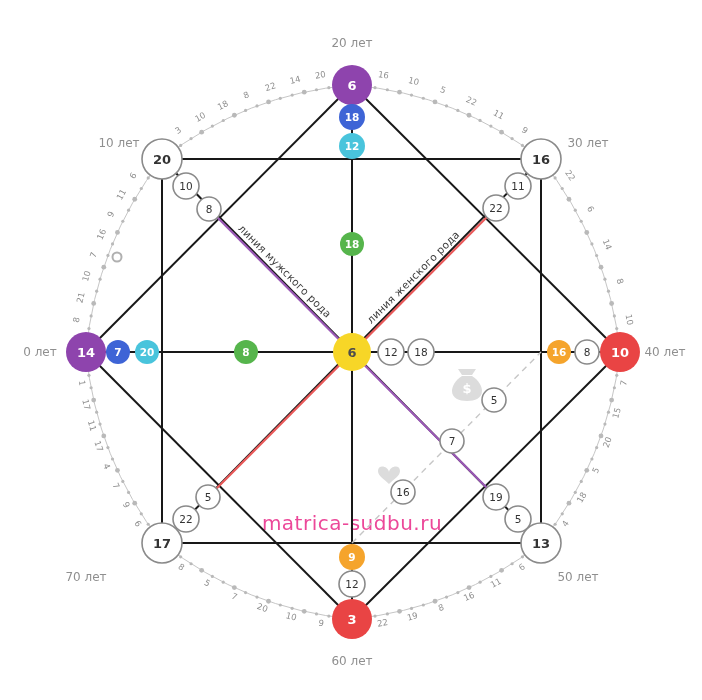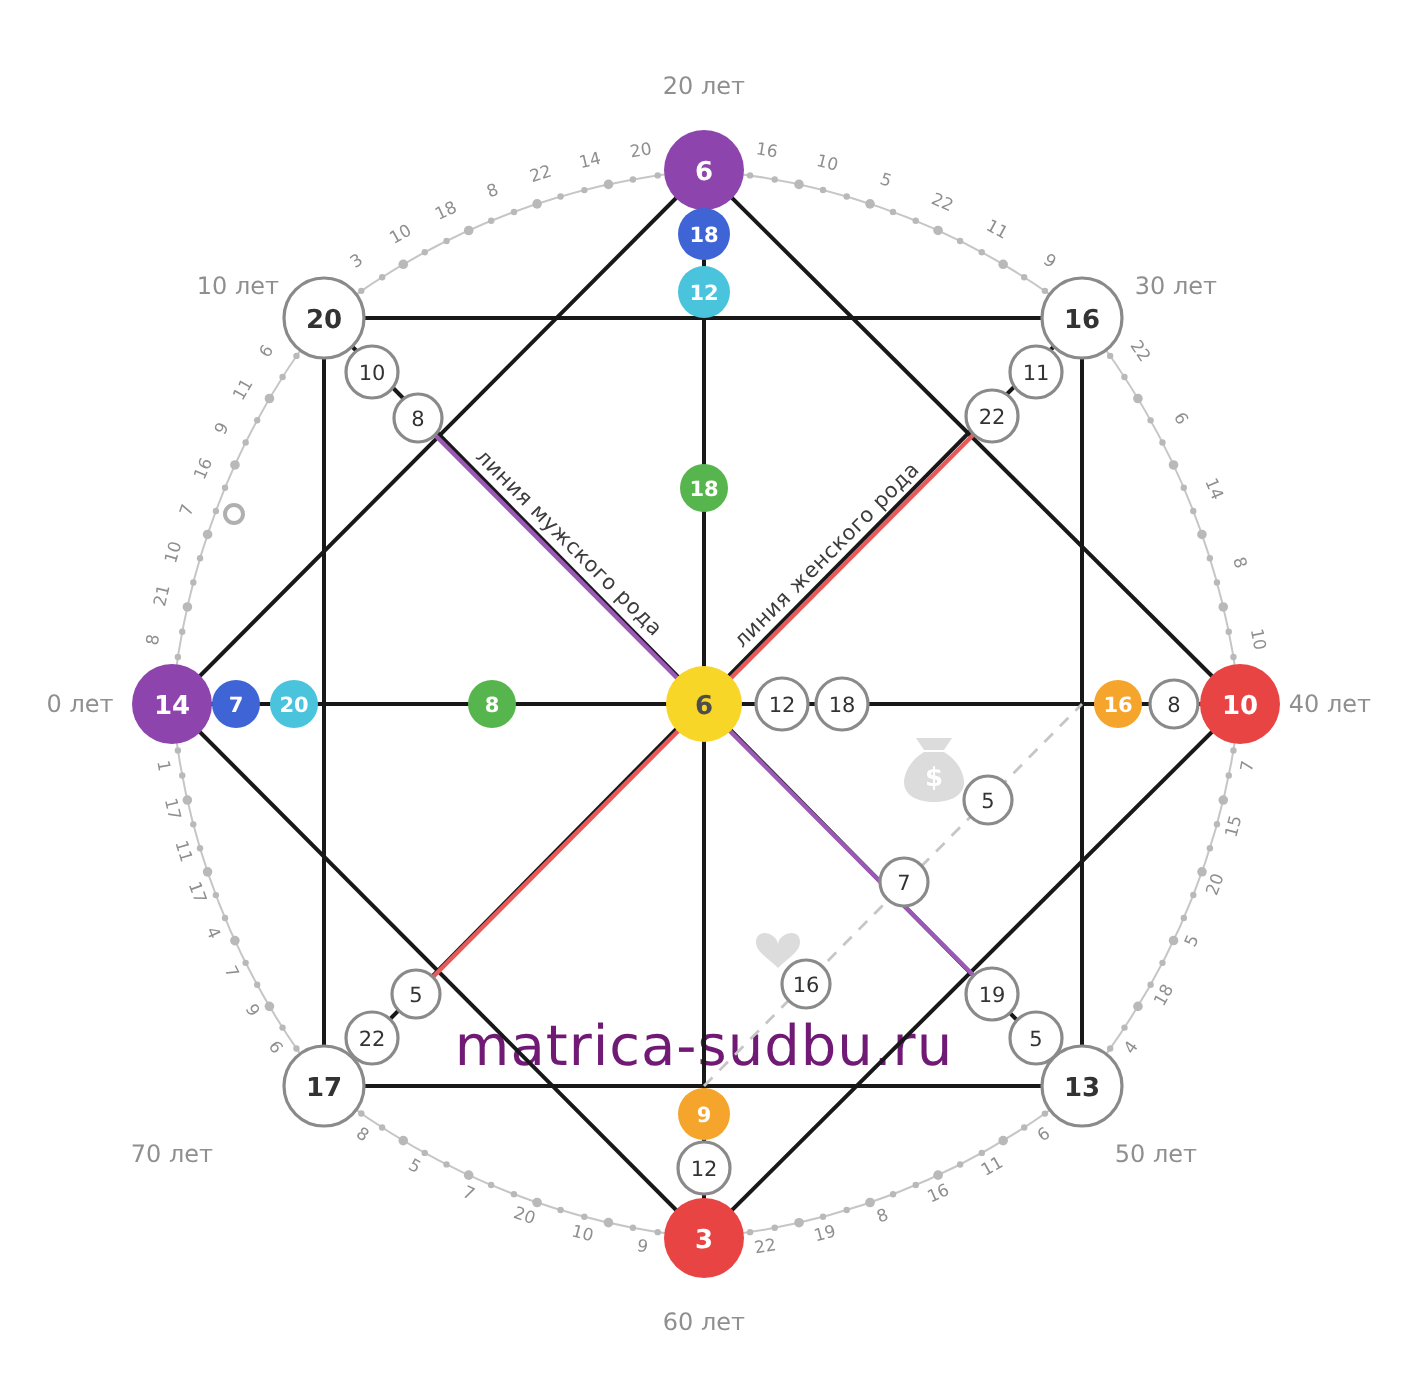--- a/index.html
+++ b/index.html
@@ -2,21 +2,21 @@
 <html><head>
 <meta charset="utf-8">
 <style>
   html,body{margin:0;padding:0;background:#ffffff;}
   #stage{
     position:relative;width:702px;height:700px;overflow:hidden;
     background:#ffffff;font-family:"DejaVu Sans",sans-serif;
   }
   #watermark{
     position:absolute;left:352px;top:523px;transform:translate(-50%,-50%);
-    font-size:28px;color:#701a75;letter-spacing:.5px;white-space:nowrap;
+    font-size:20px;color:#ec4899;letter-spacing:.5px;white-space:nowrap;
     user-select:none;
   }
   #chart-svg{position:absolute;left:0;top:0;}
 </style>
 </head>
 <body>
 
 <div id="stage">
   <div id="watermark">matrica-sudbu.ru</div>
   <svg id="chart-svg" width="702" height="700" viewBox="0 0 702 700">

